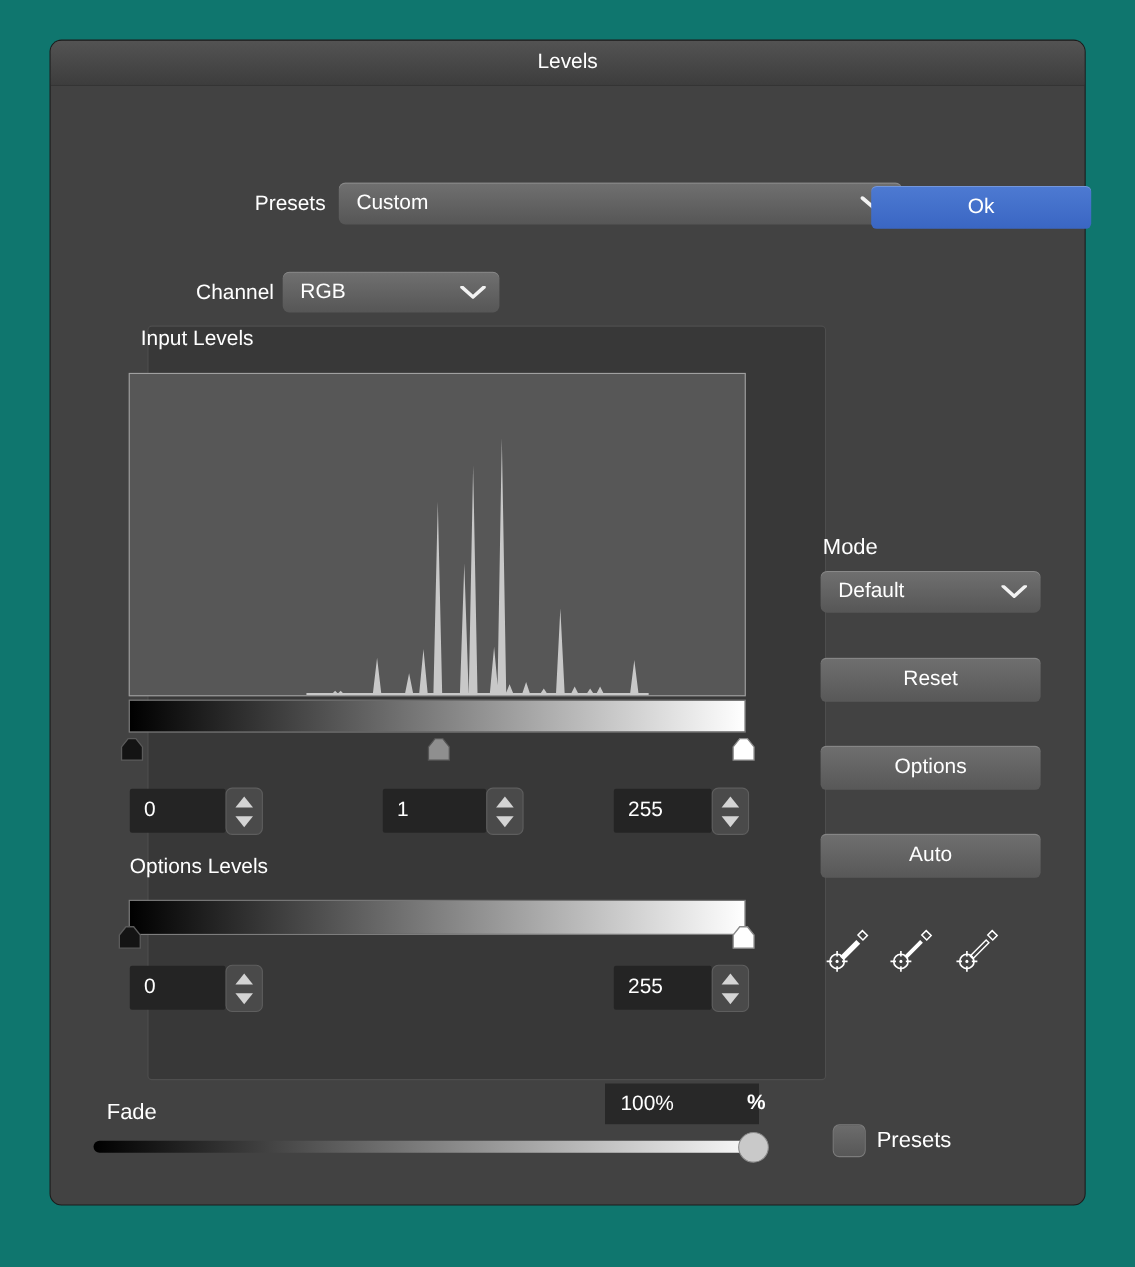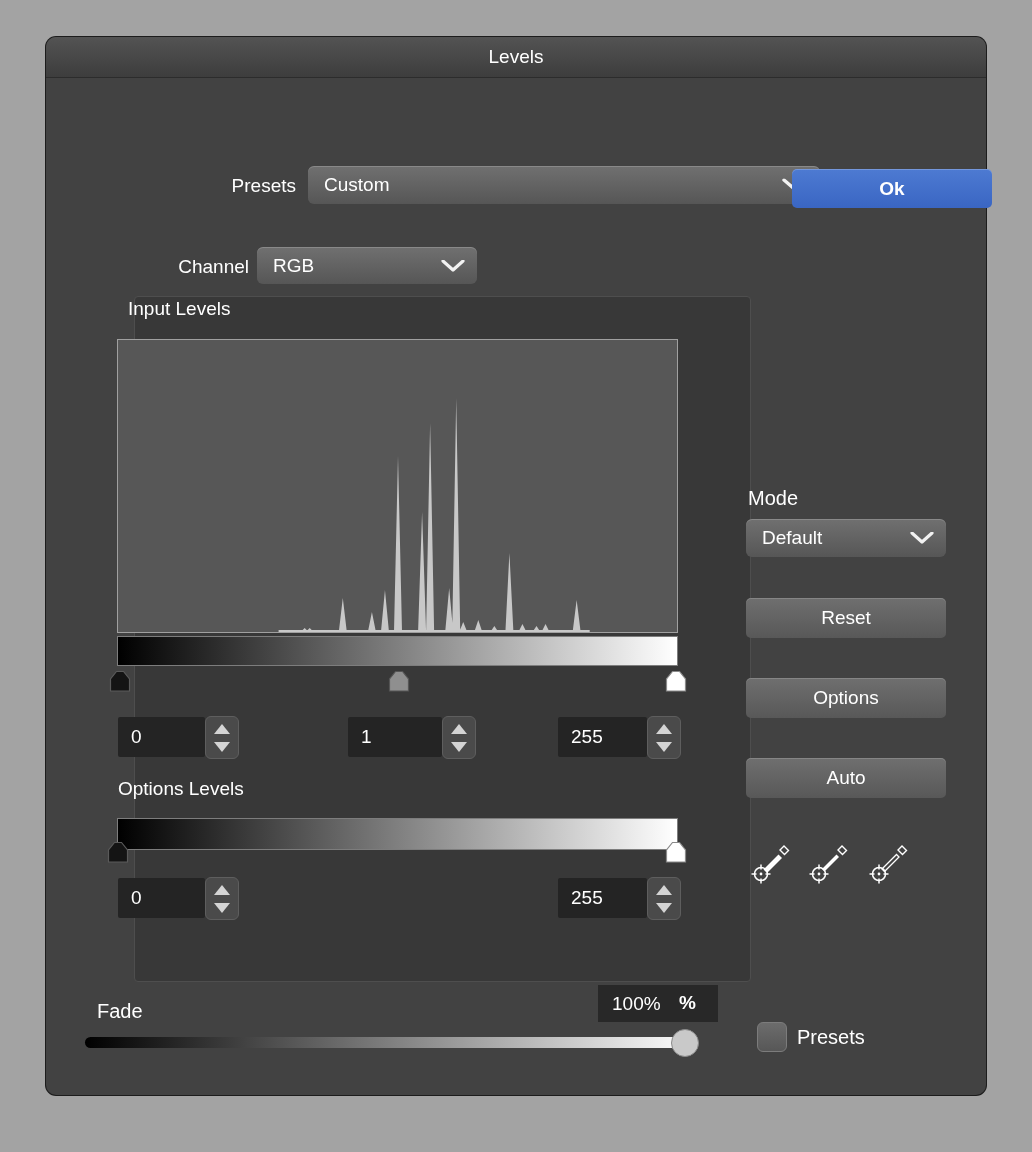--- a/index.html
+++ b/index.html
@@ -1,32 +1,32 @@
 <!DOCTYPE html>
 <html><head>
 <meta charset="utf-8">
 <style>
   html,body{margin:0;padding:0;background:#000;}
   body{font-family:"Liberation Sans","DejaVu Sans",sans-serif;-webkit-font-smoothing:antialiased;}
-  #stage{position:relative;width:1032px;height:1152px;background:#a3a3a3;overflow:hidden;}
+  #stage{position:relative;width:1032px;height:1152px;background:#0f766e;overflow:hidden;}
 
   
   #window{position:absolute;left:46px;top:37px;width:940px;height:1058px;
     background:#424242;border-radius:10px;box-shadow:0 0 0 1px #1c1c1c;}
   #titlebar{position:absolute;left:0;top:0;width:100%;height:40px;
     background:linear-gradient(#535353,#3d3d3d);border-radius:10px 10px 0 0;
     border-bottom:1px solid #2c2c2c;display:flex;align-items:center;justify-content:center;}
   #titlebar .title{color:#fff;font-size:19px;}
 
   
   .btn{position:absolute;left:746px;width:200px;height:39px;border:none;
     background:linear-gradient(#6f6f6f,#585858);border-radius:5px;color:#fff;font-size:19px;
     display:flex;align-items:center;justify-content:center;
     box-shadow:inset 0 1px 0 rgba(255,255,255,.16);cursor:default;}
-  .btn.primary{background:linear-gradient(#4d7ad2,#3a66c3);box-shadow:inset 0 1px 0 rgba(255,255,255,.22);font-weight:bold;}
+  .btn.primary{background:linear-gradient(#4d7ad2,#3a66c3);box-shadow:inset 0 1px 0 rgba(255,255,255,.22);}
   .dropdown{position:absolute;background:linear-gradient(#707070,#565656);border-radius:6px;
     color:#fff;font-size:19px;display:flex;align-items:center;padding:0 16px;
     box-shadow:inset 0 1px 0 rgba(255,255,255,.18);cursor:default;}
   .dropdown .chev{position:absolute;right:12px;top:50%;transform:translateY(-50%);line-height:0;}
   .label{position:absolute;color:#fff;font-size:19px;white-space:nowrap;}
 
   .numfield{position:absolute;height:40px;background:#242424;color:#fff;font-size:19px;
     line-height:40px;padding-left:13px;border-radius:2px;box-sizing:border-box;}
   .stepper{position:absolute;width:34px;height:43px;background:#4a4a4a;border:1px solid #5e5e5e;
     border-radius:6px;box-sizing:border-box;display:flex;flex-direction:column;align-items:center;
@@ -42,22 +42,22 @@
   #histogram{position:absolute;left:117px;top:339px;width:561px;height:294px;background:#575757;
     border:1px solid #a0a0a0;box-sizing:border-box;}
   #histogram svg{display:block;width:100%;height:100%;}
   .gradbar{position:absolute;left:117px;width:561px;background:linear-gradient(to right,#000,#fff);
     border:1px solid #7d7d7d;box-sizing:border-box;}
   #input-gradbar{top:636px;height:30px;}
   #output-gradbar{top:818px;height:32px;}
   .handle{position:absolute;width:22px;height:24px;line-height:0;}
 
   
-  #fade-valuebox{position:absolute;left:550px;top:985px;width:120px;height:37px;background:#282828;
-    color:#fff;font-size:19px;line-height:37px;padding-left:14px;box-sizing:border-box;margin-left:48px;}
+  #fade-valuebox{position:absolute;left:550px;top:985px;width:140px;height:37px;background:#282828;
+    color:#fff;font-size:19px;line-height:37px;padding-left:14px;box-sizing:border-box;}
   #fade-track{position:absolute;left:85px;top:1037px;width:612px;height:11px;border-radius:6px;
     background:linear-gradient(to right,#000,#fff);}
   #fade-knob{position:absolute;left:671px;top:1029px;width:28px;height:28px;border-radius:50%;
     background:#c9c9c9;border:1px solid #8a8a8a;box-sizing:border-box;}
 
   
   .eyedrop{position:absolute;top:841px;width:44px;height:46px;background:none;border:none;padding:0;line-height:0;}
   #checkbox{position:absolute;left:757px;top:1022px;width:30px;height:30px;border-radius:6px;
     background:linear-gradient(#6c6c6c,#575757);border:1px solid #7c7c7c;box-sizing:border-box;}
 </style>
@@ -75,21 +75,21 @@
     <div class="dropdown" style="left:262px;top:129px;width:512px;height:38px;box-sizing:border-box;">
       <span>Custom</span>
       <span class="chev">
         <svg width="26" height="13" viewBox="0 0 26 13">
             <path d="M2 1.5 L13 11 L24 1.5" fill="none" stroke="#f2f2f2" stroke-width="3.4" stroke-linecap="round" stroke-linejoin="round"></path>
           </svg>
       </span>
     </div>
 
     <div class="label" style="left:68px;top:219px;width:135px;text-align:right;">Channel</div>
-    <div class="dropdown" style="left:211px;top:210px;width:220px;height:37px;box-sizing:border-box;">
+    <div class="dropdown" style="left:211px;top:210px;width:197px;height:37px;box-sizing:border-box;">
       <span>RGB</span>
       <span class="chev">
         <svg width="24" height="12" viewBox="0 0 24 12">
             <path d="M2 1 L12 10 L22 1" fill="none" stroke="#f2f2f2" stroke-width="3.2" stroke-linecap="round" stroke-linejoin="round"></path>
           </svg>
       </span>
     </div>
 
     <button class="btn primary" style="top:132px;">Ok</button>
 

